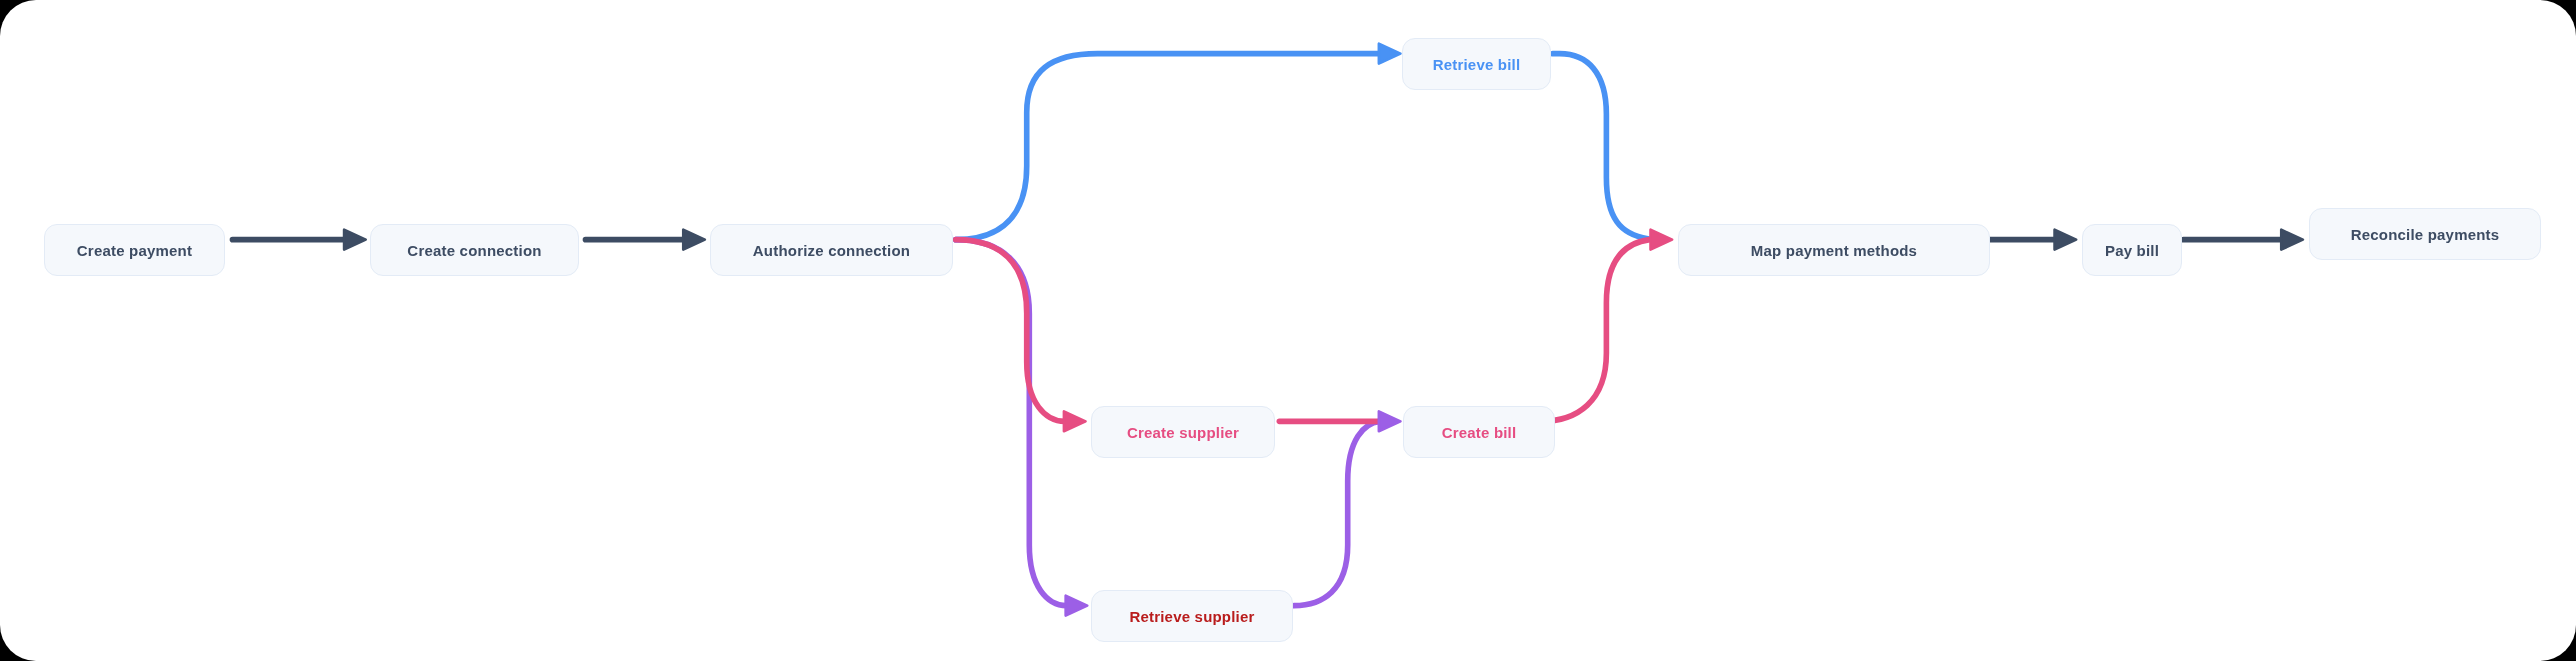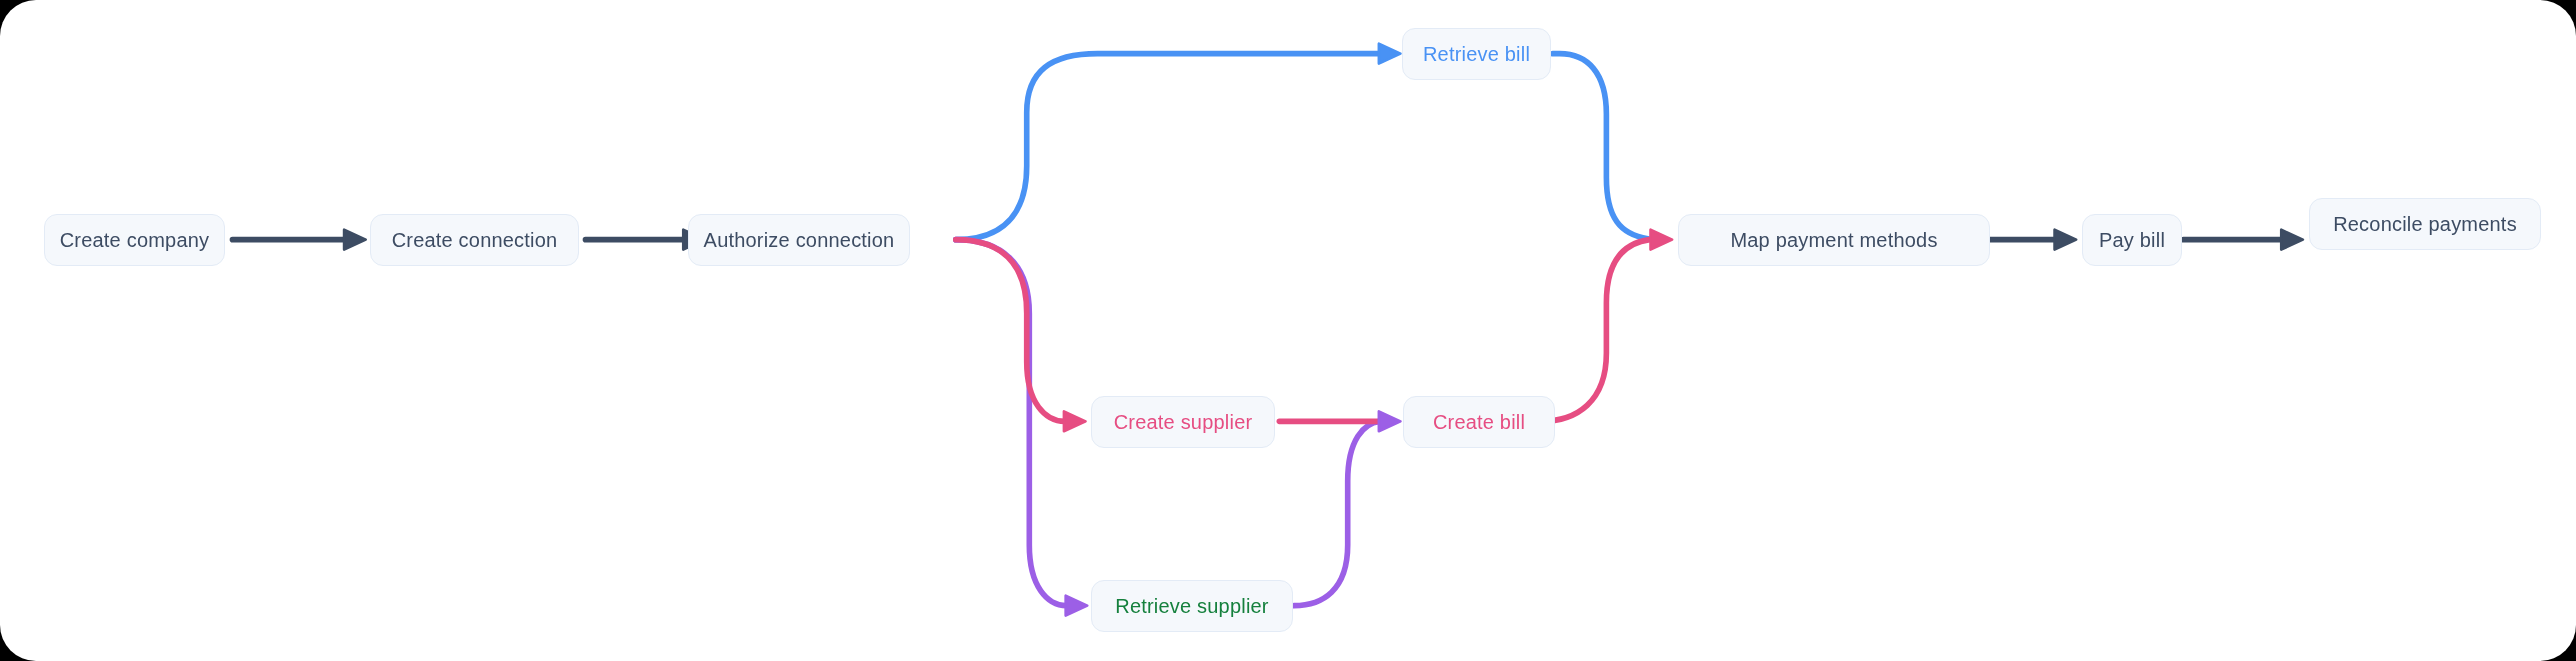--- a/index.html
+++ b/index.html
@@ -6,22 +6,23 @@
   .canvas {
     position:relative; width:2576px; height:661px;
     background:#ffffff; border-radius:36px; overflow:hidden;
     font-family:"Liberation Sans", sans-serif;
   }
   #edge-layer { position:absolute; left:0; top:0; width:2576px; height:661px; }
   .node {
     position:absolute; height:52px; box-sizing:border-box;
     display:flex; align-items:center; justify-content:center;
     background:#f5f8fc; border:1.7px solid #e3ebf6; border-radius:13px;
-    font-size:20px; font-weight:400; letter-spacing:0.2px; white-space:nowrap;
+    font-size:15px; font-weight:700; letter-spacing:0.2px; white-space:nowrap;
     cursor:default;
+    margin-top:10px;
   }
 </style>
 </head>
 <body>
 
 <div class="canvas">
   <svg id="edge-layer" viewBox="0 0 2976 764" xmlns="http://www.w3.org/2000/svg">
       <path d="M1104 277 C1158 277 1186 248 1186 192 L1186 130 C1186 82 1214 62 1268 62 L1594 62" fill="none" stroke="#4992f4" stroke-width="6.5" stroke-linecap="round"></path>
       <polygon points="1618,62 1593,50.5 1593,73.5" fill="#4992f4" stroke="#4992f4" stroke-width="3" stroke-linejoin="round"></polygon>
       <path d="M1794 62 L1802 62 C1834 62 1856 84 1856 132 L1856 205 C1856 252 1872 271 1904 276" fill="none" stroke="#4992f4" stroke-width="6.5" stroke-linecap="round"></path>
@@ -37,25 +38,25 @@
       <path d="M268 277 L398 277" fill="none" stroke="#3d4c63" stroke-width="6.5" stroke-linecap="round"></path>
       <polygon points="422,277 397,265.5 397,288.5" fill="#3d4c63" stroke="#3d4c63" stroke-width="3" stroke-linejoin="round"></polygon>
       <path d="M676 277 L790 277" fill="none" stroke="#3d4c63" stroke-width="6.5" stroke-linecap="round"></path>
       <polygon points="814,277 789,265.5 789,288.5" fill="#3d4c63" stroke="#3d4c63" stroke-width="3" stroke-linejoin="round"></polygon>
       <path d="M2263 277 L2375 277" fill="none" stroke="#3d4c63" stroke-width="6.5" stroke-linecap="round"></path>
       <polygon points="2399,277 2374,265.5 2374,288.5" fill="#3d4c63" stroke="#3d4c63" stroke-width="3" stroke-linejoin="round"></polygon>
       <path d="M2523 277 L2637 277" fill="none" stroke="#3d4c63" stroke-width="6.5" stroke-linecap="round"></path>
       <polygon points="2661,277 2636,265.5 2636,288.5" fill="#3d4c63" stroke="#3d4c63" stroke-width="3" stroke-linejoin="round"></polygon>
     </svg>
   <div id="node-layer">
-      <div class="node" style="left: 44px; top: 214px; width: 181px; color: rgb(61, 76, 99);">Create company</div>
+      <div class="node" style="left: 44px; top: 214px; width: 181px; color: rgb(61, 76, 99);">Create payment</div>
       <div class="node" style="left: 370px; top: 214px; width: 209px; color: rgb(61, 76, 99);">Create connection</div>
-      <div class="node" style="left: 688px; top: 214px; width: 222px; color: rgb(61, 76, 99);">Authorize connection</div>
+      <div class="node" style="left: 710px; top: 214px; width: 243px; color: rgb(61, 76, 99);">Authorize connection</div>
       <div class="node" style="left: 1402px; top: 28px; width: 149px; color: rgb(73, 146, 244);">Retrieve bill</div>
       <div class="node" style="left: 1091px; top: 396px; width: 184px; color: rgb(230, 77, 130);">Create supplier</div>
       <div class="node" style="left: 1403px; top: 396px; width: 152px; color: rgb(230, 77, 130);">Create bill</div>
-      <div class="node" style="left: 1091px; top: 580px; width: 202px; color: #15803d;">Retrieve supplier</div>
+      <div class="node" style="left: 1091px; top: 580px; width: 202px; color: #b91c1c;">Retrieve supplier</div>
       <div class="node" style="left: 1678px; top: 214px; width: 312px; color: rgb(61, 76, 99);">Map payment methods</div>
       <div class="node" style="left: 2082px; top: 214px; width: 100px; color: rgb(61, 76, 99);">Pay bill</div>
       <div class="node" style="left: 2309px; top: 198px; width: 232px; color: rgb(61, 76, 99);">Reconcile payments</div>
     </div>
 </div>
 
 
 </body></html>

